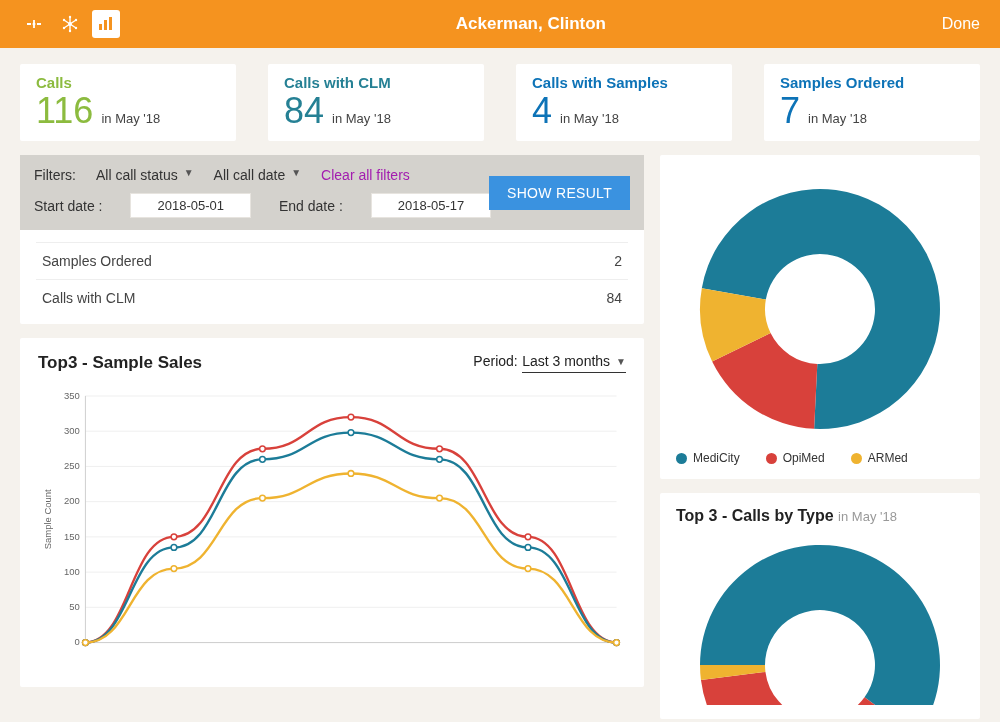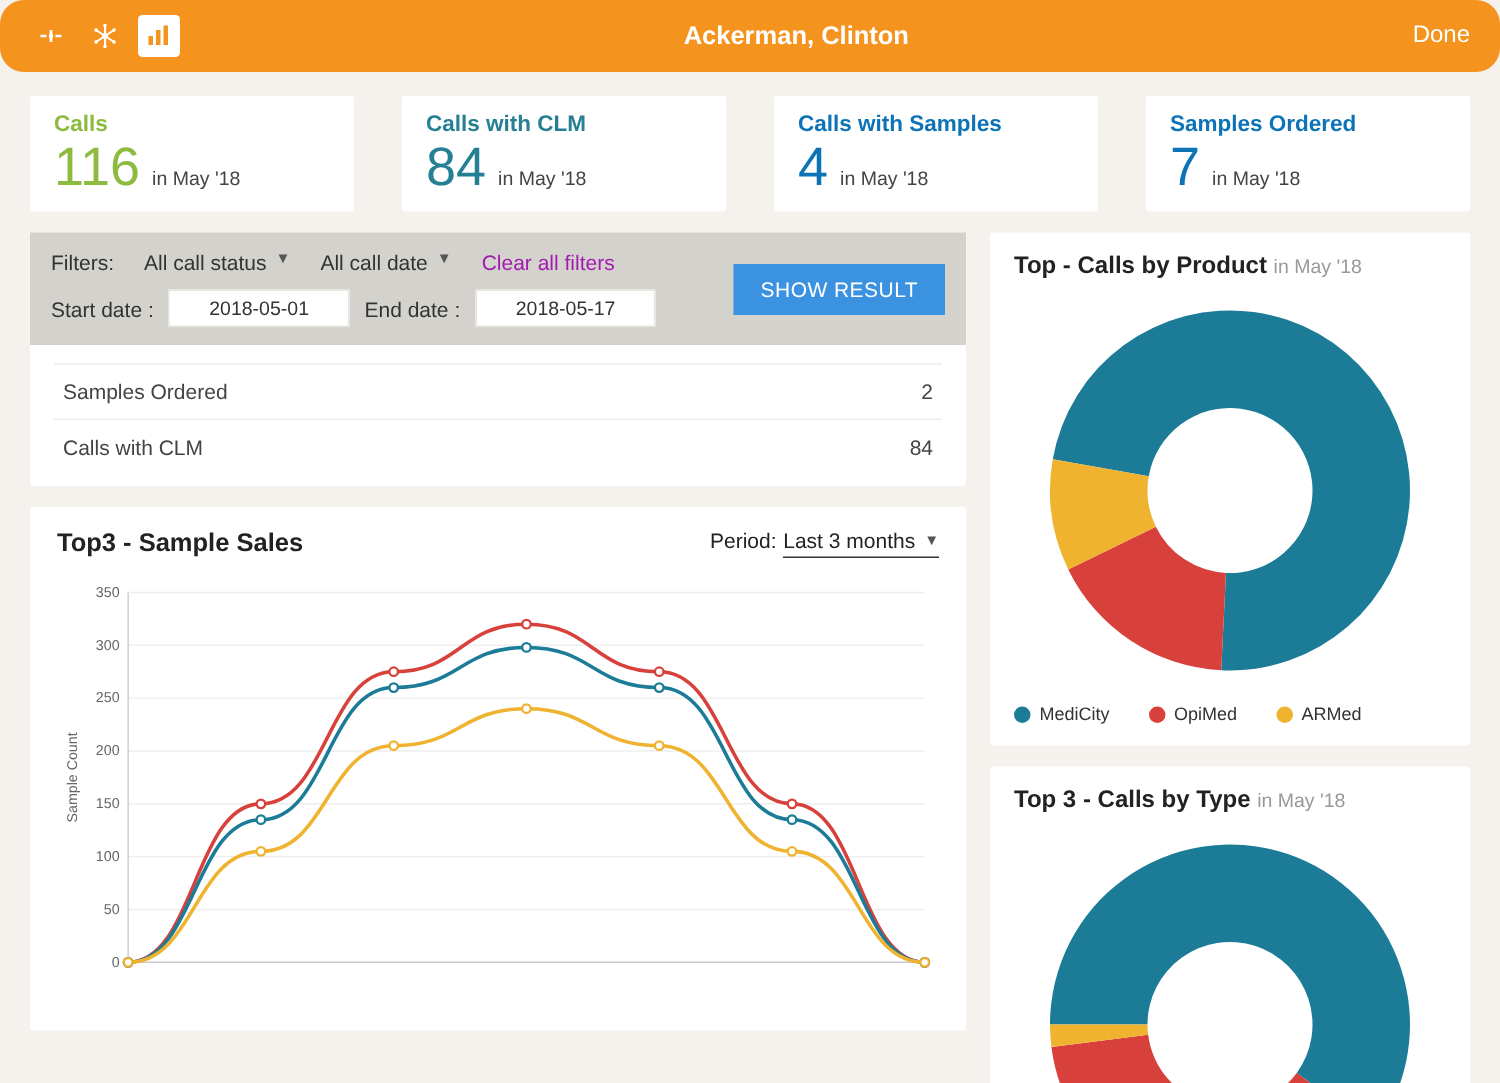--- a/index.html
+++ b/index.html
@@ -1,17 +1,17 @@
 <!DOCTYPE html>
 <html><head>
 <meta charset="utf-8">
 <style>
 * { margin:0; padding:0; box-sizing:border-box; font-family:"Segoe UI","Helvetica Neue",Arial,sans-serif; }
 body { background:#f5f2ed; color:#333; }
-.topbar { background:#f5931f; height:48px; display:flex; align-items:center; padding:0 20px; color:#fff;border-radius:16px; }
+.topbar { background:#f5931f; height:48px; display:flex; align-items:center; padding:0 20px; color:#fff; }
 .topbar .icons { display:flex; gap:8px; align-items:center; }
 .top-icon { width:28px; height:28px; display:flex; align-items:center; justify-content:center; }
 .top-icon.active { background:#fff; color:#f5931f; border-radius:3px; }
 .topbar .title { flex:1; text-align:center; font-weight:600; font-size:17px; }
 .topbar .done { font-size:16px; cursor:pointer; }
 
 .content { padding:16px 20px; display:flex; flex-direction:column; gap:14px; }
 
 .kpi-row { display:flex; gap:32px; }
 .kpi { flex:1; background:#fff; border-radius:2px; padding:10px 16px 12px; }
@@ -28,21 +28,21 @@
 .left-col { display:flex; flex-direction:column; gap:14px; }
 .right-col { display:flex; flex-direction:column; gap:14px; }
 
 .panel { background:#fff; border-radius:2px; }
 
 .filters { background:#d4d2cd; padding:12px 14px; display:flex; flex-wrap:wrap; align-items:center; gap:10px 20px; font-size:14px; position:relative; }
 .filter-label { color:#333; }
 .filter-drop { display:inline-flex; align-items:flex-start; gap:6px; color:#333; cursor:pointer; }
 .caret { font-size:10px; color:#555; }
 .clear-link { color:#a21caf; cursor:pointer; }
-.dates-row { width:100%; display:flex; align-items:center; gap:10px; }
+.dates-row { width:100%; display:flex; align-items:center; gap:28px; }
 .date-box { background:#fff; padding:4px 26px; font-size:13px; color:#333; border:1px solid #e7e4df; }
 .show-btn { background:#3a92e0; color:#fff; border:none; padding:9px 18px; font-size:14px; cursor:pointer; position:absolute; right:14px; top:50%; transform:translateY(-50%); letter-spacing:.3px; }
 
 .details { padding:12px 16px 8px; }
 .details h3 { font-size:17px; font-weight:400; margin-bottom:6px; }
 .detail-row { display:flex; justify-content:space-between; padding:10px 6px; border-top:1px solid #eee; font-size:14px; color:#444; }
 
 .line-panel { padding:14px 18px 14px 18px; }
 .line-head { display:flex; justify-content:space-between; align-items:center; margin-bottom:6px; }
 .line-head h3 { font-size:17px; font-weight:600; color:#222; }
@@ -225,21 +225,20 @@
             <circle cx="516.6666666666666" cy="192" r="3" fill="#fff" stroke="#efb330" stroke-width="1.6"></circle>
             <circle cx="610" cy="270" r="3" fill="#fff" stroke="#efb330" stroke-width="1.6"></circle>
             <text class="axis-lbl" transform="translate(14 140) rotate(-90)" text-anchor="middle">Sample Count</text>
           </svg>
       </div>
 
     </div>
 
     <div class="right-col">
       <div class="panel pie-panel">
-        <div class="pie-head"><span>Top - Calls by Product</span> <span class="sub">in May '18</span></div>
         <div class="pie-wrap">
             <svg id="pie1" width="260" height="260">
               <path d="M 11.823069638535031 109.16221867996836 A 120 120 0 1 1 124.13802762452646 249.85673648097207 L 127.3132626612413 184.93433755377887 A 55 55 0 1 0 75.83557358432856 120.44935022831883 Z" fill="#1c7c98"></path>
               <path d="M 124.13802762452646 249.85673648097207 A 120 120 0 0 1 22.144714444099975 182.60453761468932 L 80.56632745354582 154.1104130733993 A 55 55 0 0 0 127.3132626612413 184.93433755377887 Z" fill="#d8413b"></path>
               <path d="M 22.144714444099975 182.60453761468932 A 120 120 0 0 1 11.823069638535031 109.16221867996839 L 75.83557358432856 120.44935022831885 A 55 55 0 0 0 80.56632745354582 154.1104130733993 Z" fill="#efb330"></path>
             </svg>
           </div>
         <div class="legend">
           <span><span class="dot" style="background:#1c7c98"></span><span>MediCity</span></span>
           <span><span class="dot" style="background:#d8413b"></span><span>OpiMed</span></span>

